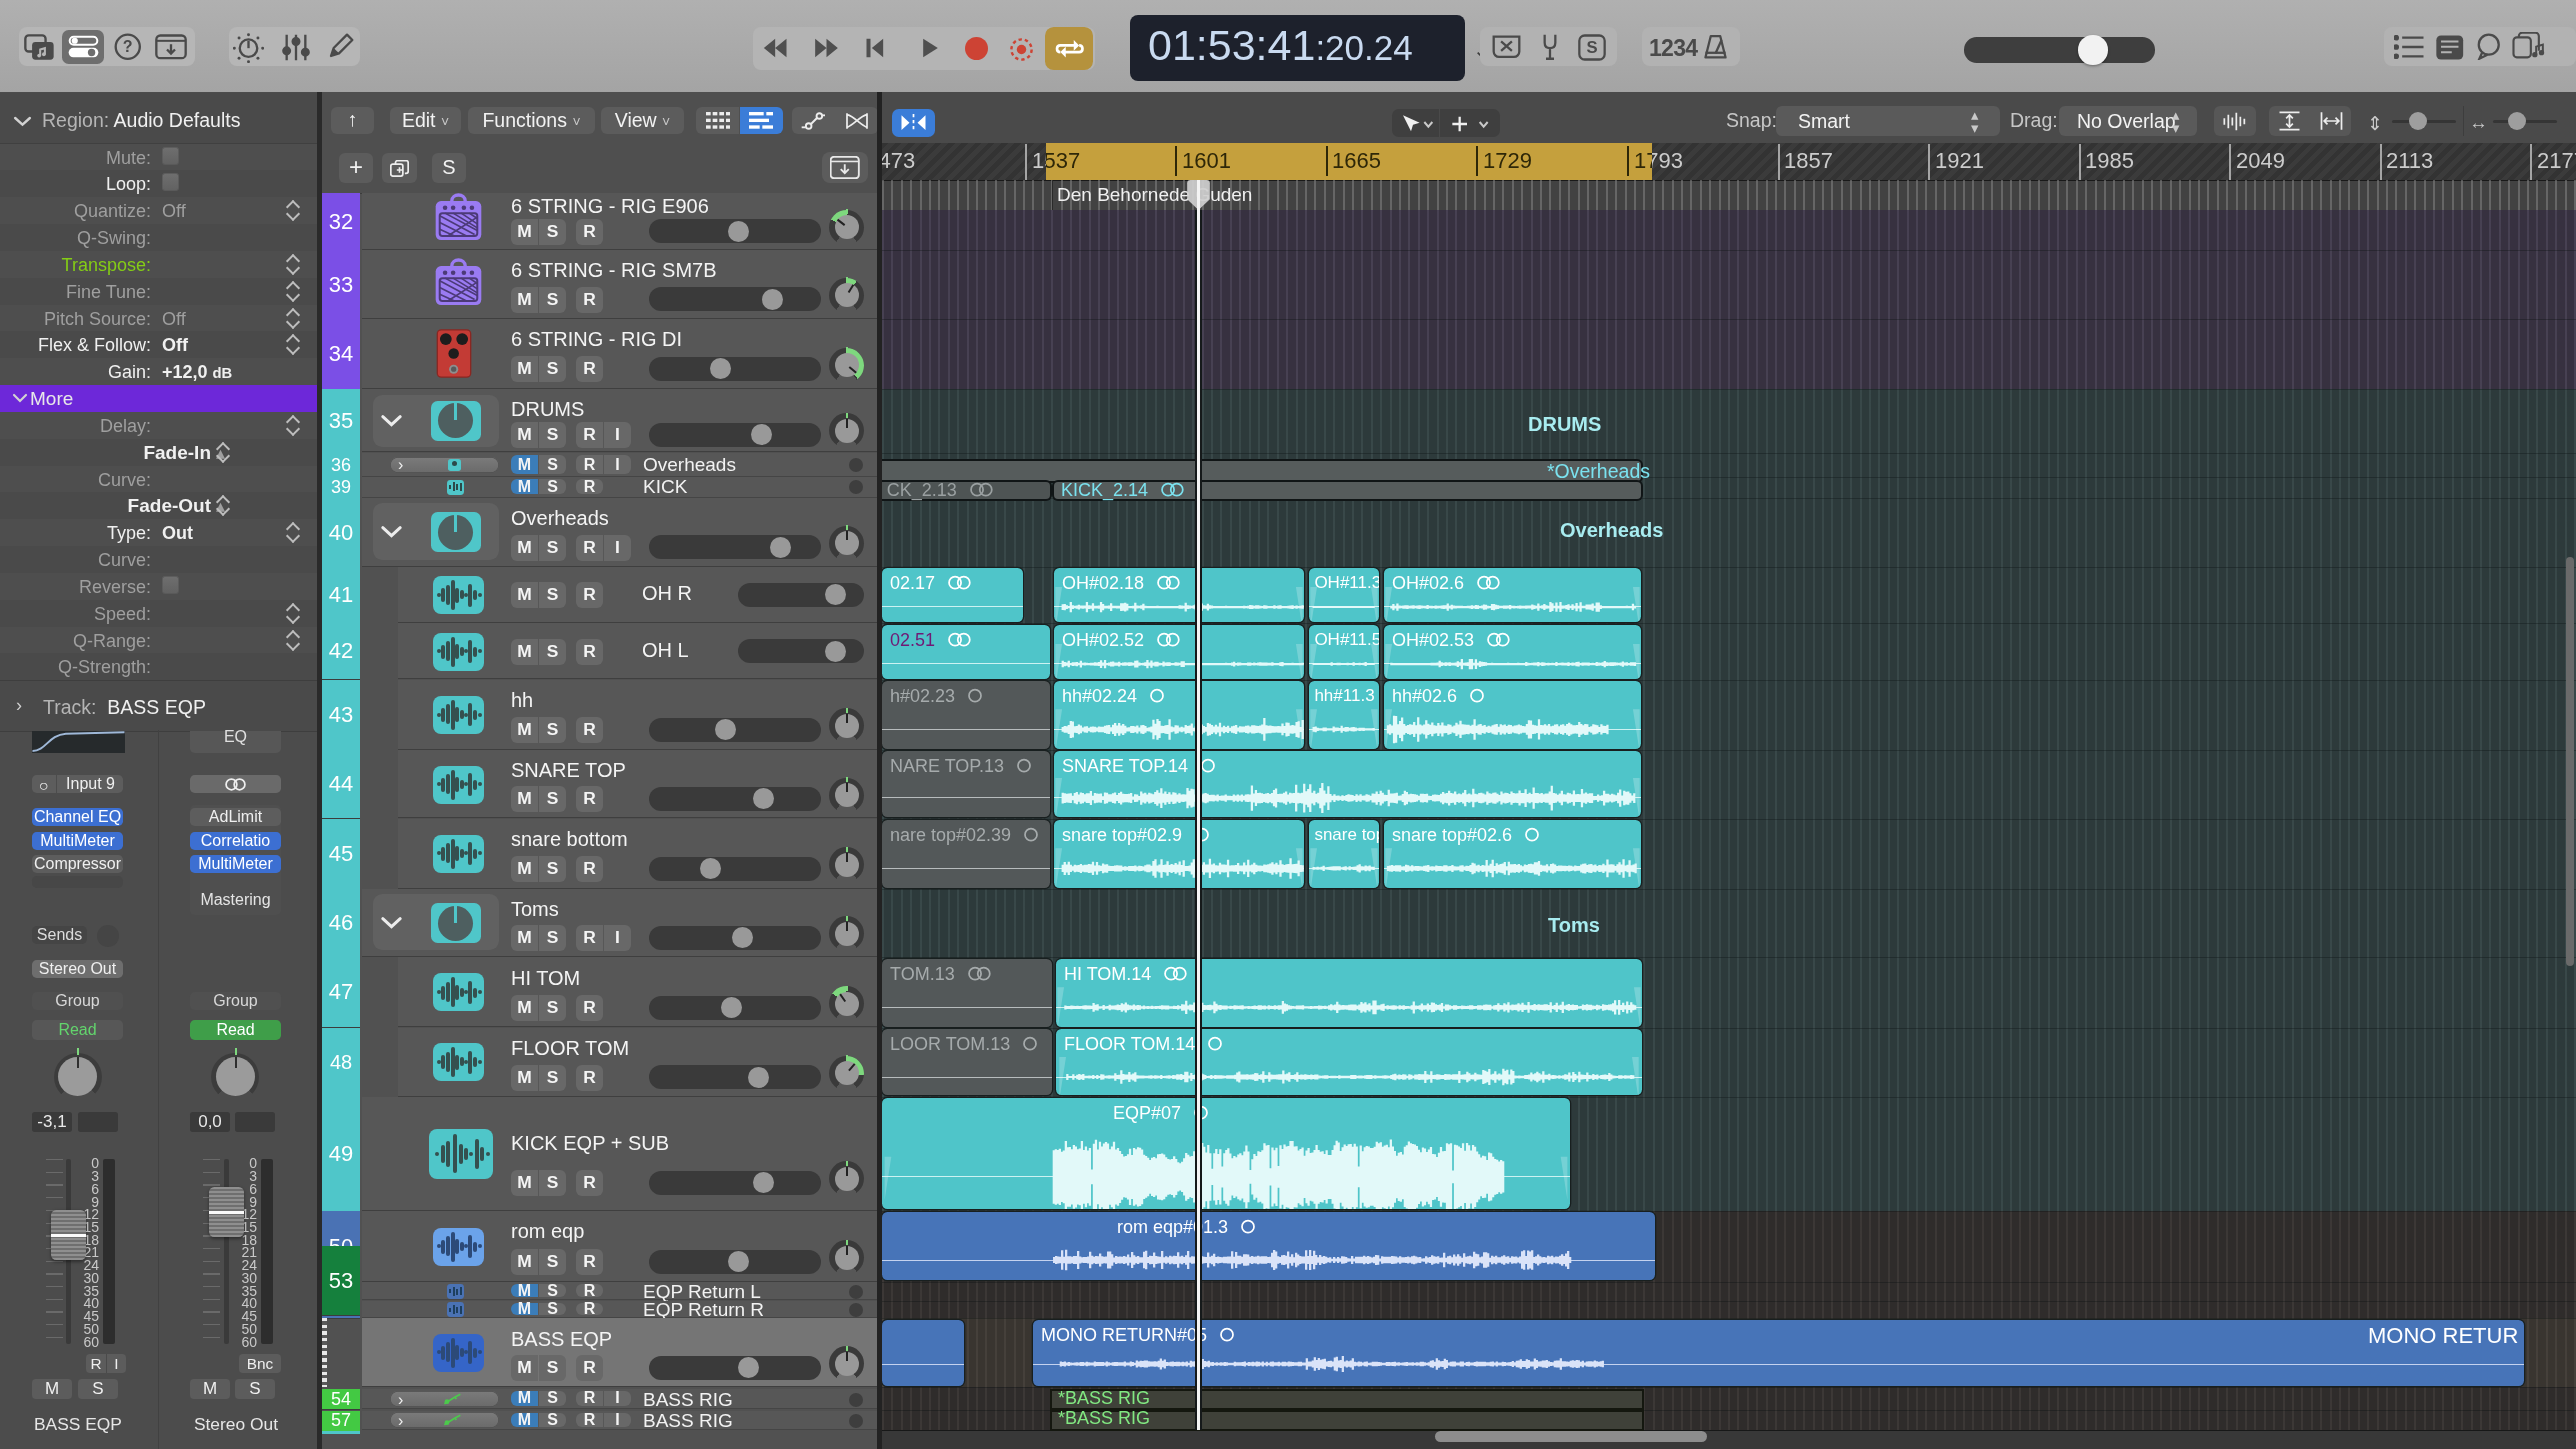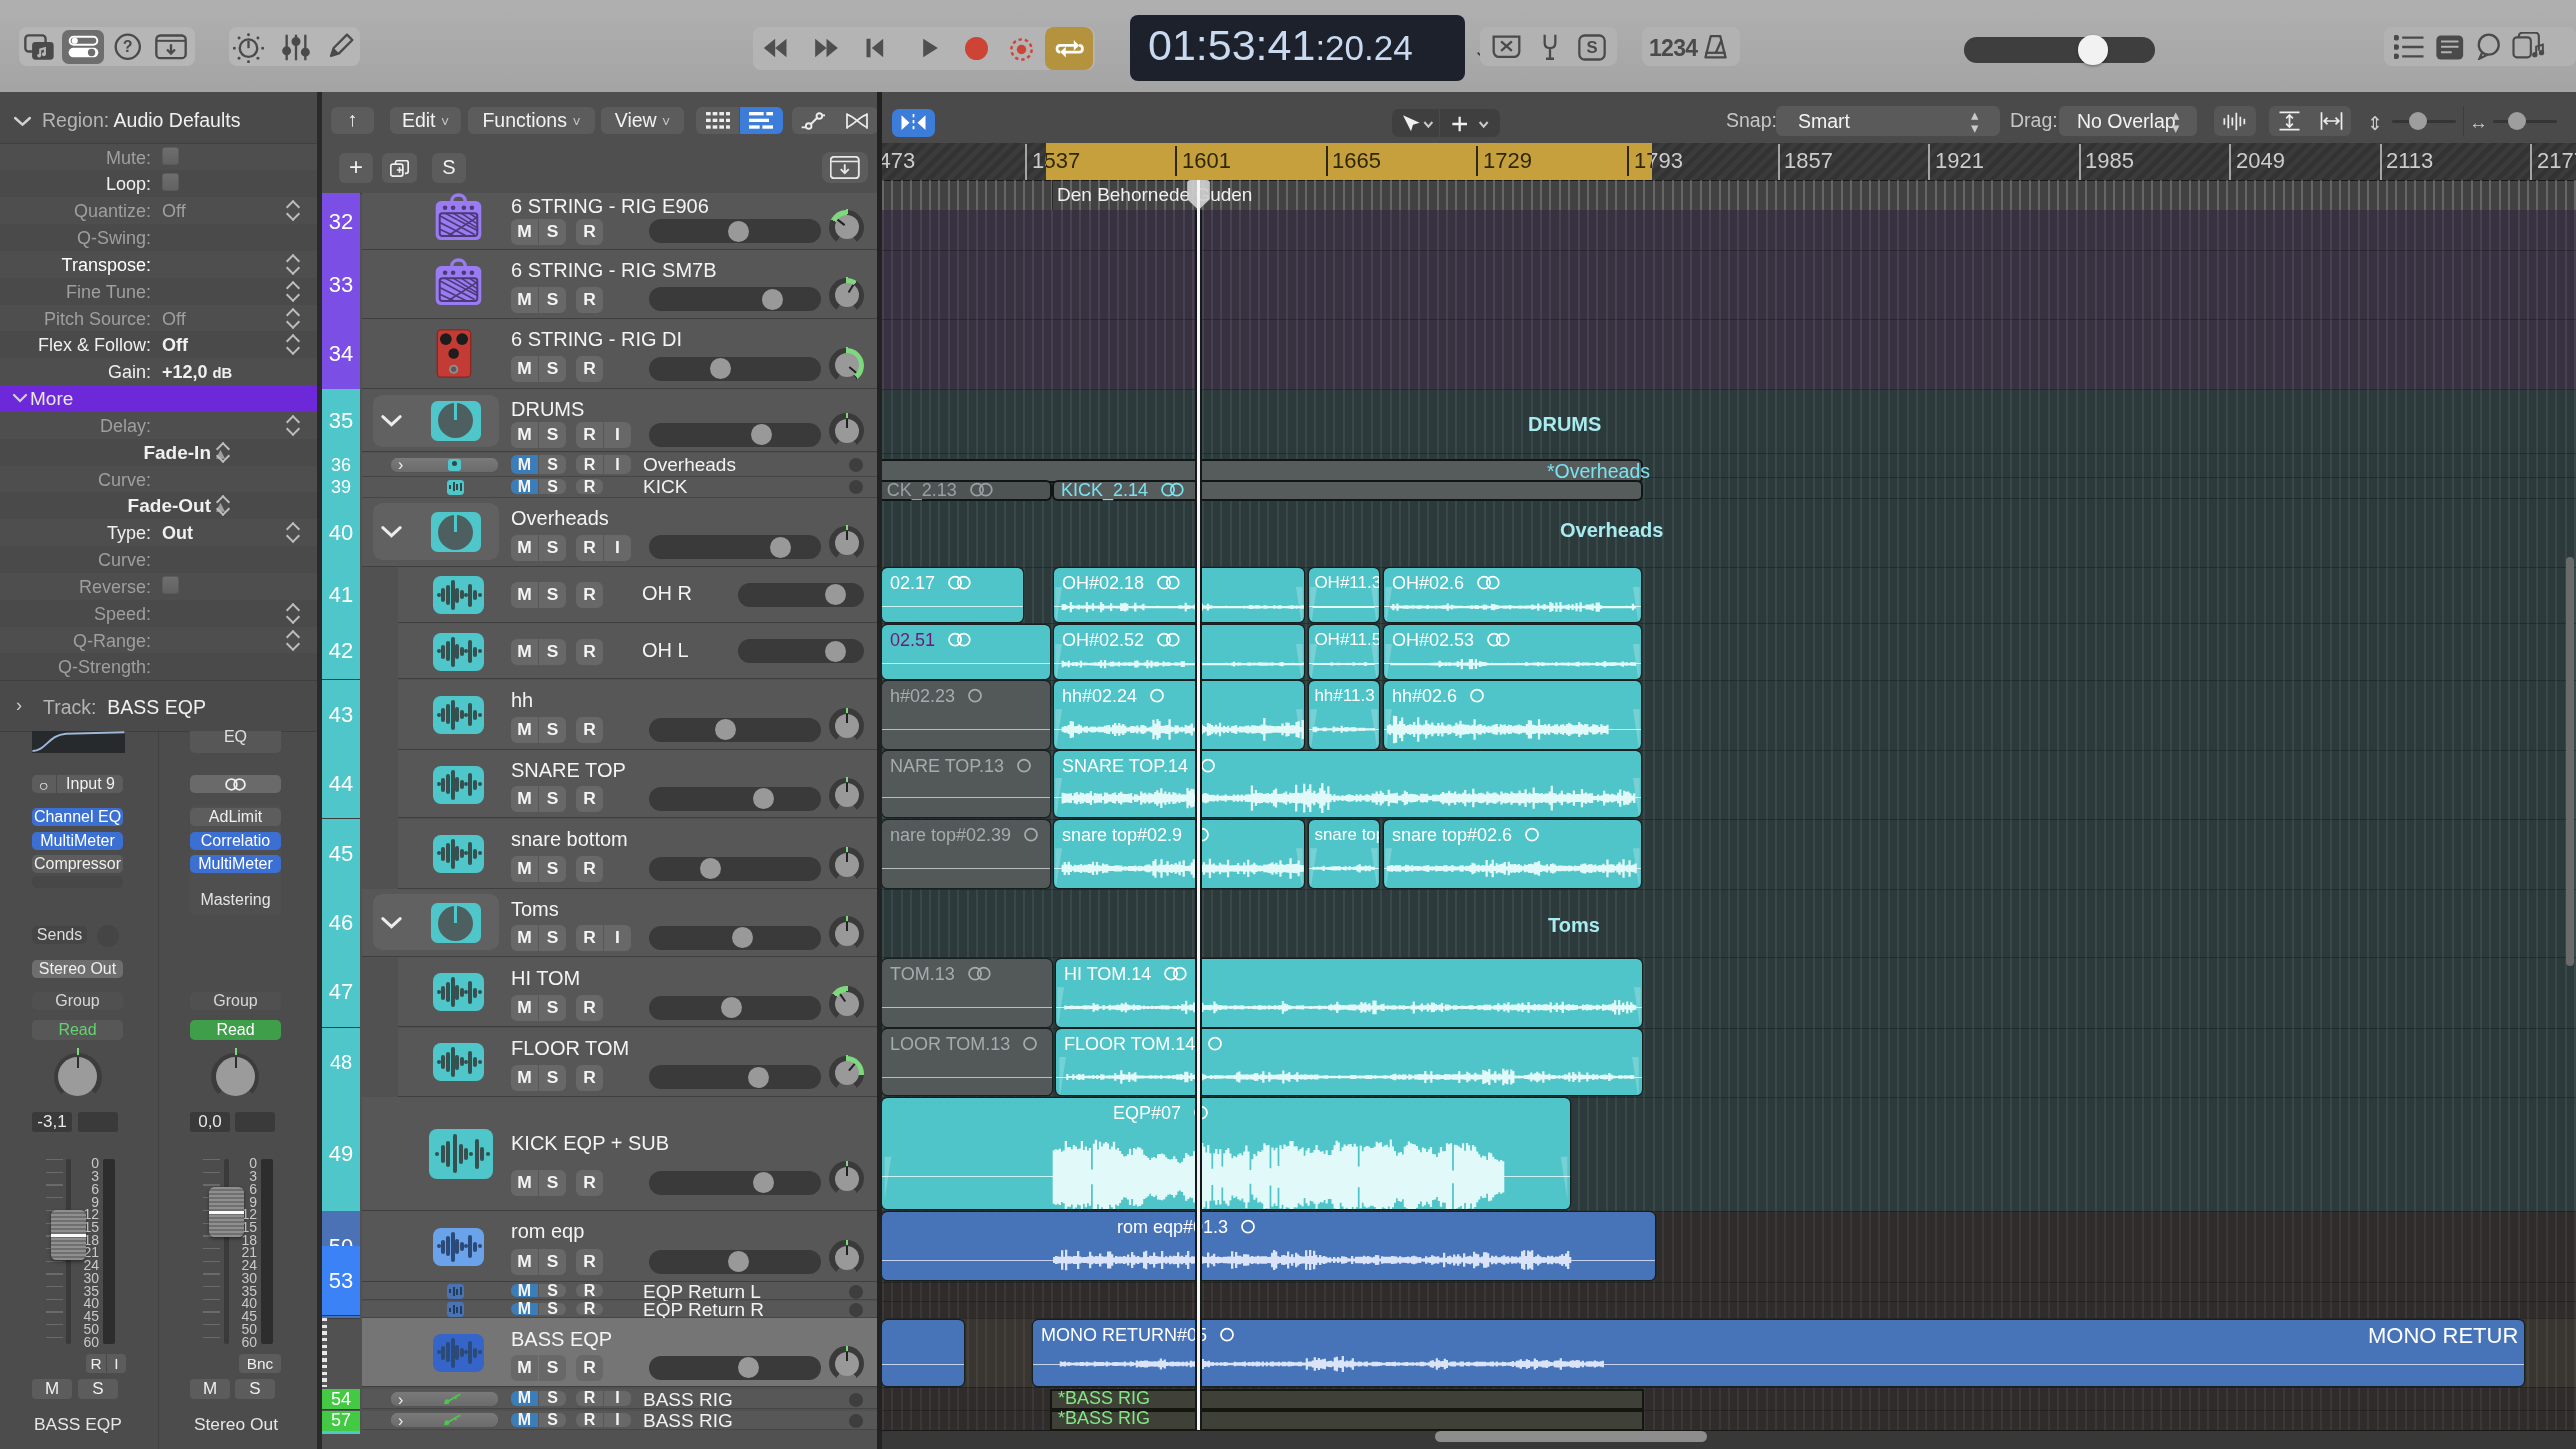--- a/index.html
+++ b/index.html
@@ -170,21 +170,21 @@
     </div>
     <div class="ins-row" style="top:105px;background:#4e4e4e">
       <div class="lab" style="color:#9f9f9f">Quantize:</div>
       <div class="val" style="color:#9f9f9f;font-weight:400">Off</div>
       <div class="stp"></div>
     </div>
     <div class="ins-row" style="top:132px;background:#4a4a4a">
       <div class="lab" style="color:#9f9f9f">Q-Swing:</div>
     </div>
     <div class="ins-row" style="top:159px;background:#4e4e4e">
-      <div class="lab" style="color:#ffffff">Transpose:</div>
+      <div class="lab" style="color:#84cc16">Transpose:</div>
       <div class="stp"></div>
     </div>
     <div class="ins-row" style="top:186px;background:#4a4a4a">
       <div class="lab" style="color:#9f9f9f">Fine Tune:</div>
       <div class="stp"></div>
     </div>
     <div class="ins-row" style="top:213px;background:#4e4e4e">
       <div class="lab" style="color:#9f9f9f">Pitch Source:</div>
       <div class="val" style="color:#9f9f9f;font-weight:400">Off</div>
       <div class="stp"></div>
@@ -772,21 +772,21 @@
     <div class="abs" style="left:127px;top:1216px;width:1.7px;height:4px;background:#1d3f5f"></div>
     <div class="abs" style="left:131px;top:1213px;width:1.7px;height:9.4px;background:#1d3f5f"></div>
     <div class="abs" style="left:134px;top:1215px;width:1.7px;height:6px;background:#1d3f5f"></div>
     <div class="abs" style="left:138px;top:1214px;width:1.7px;height:8px;background:#1d3f5f"></div>
     <div class="msr" style="left:189px;top:1211px;width:27px;height:12px;font-size:16px;line-height:12px;border-radius:6px 0 0 6px;background:#3b7db9">M</div>
     <div class="msr" style="left:217px;top:1211px;width:27px;height:12px;font-size:16px;line-height:12px;border-radius:0 6px 6px 0;background:#686868">S</div>
     <div class="msr" style="left:254px;top:1211px;width:27px;height:12px;font-size:16px;line-height:12px;border-radius:6px;background:#686868">R</div>
     <div class="thinlab" style="left:321px;top:1207px">EQP Return R</div>
     <div class="abs" style="left:527px;top:1211px;width:14px;height:14px;border-radius:50%;background:#3e3e3e"></div>
     <div class="abs" style="left:40px;top:1226px;width:519px;height:68px;background:#757575;border-bottom:1.3px solid #3f3f3f"></div>
-    <div class="tnum" style="top:1154px;height:69px;background:#3b82f6;font-size:22px;line-height:69px;border-bottom:1.3px solid #3c3c3c">53</div>
+    <div class="tnum" style="top:1154px;height:69px;background:#15803d;font-size:22px;line-height:69px;border-bottom:1.3px solid #3c3c3c">53</div>
     <div class="abs" style="left:111px;top:1242px;width:51px;height:38px;border-radius:8px;background:#3565c8"></div>
     <div class="abs" style="left:115px;top:1258px;width:4px;height:4px;border-radius:2px;background:#2c4a78"></div>
     <div class="abs" style="left:119px;top:1254px;width:4px;height:14px;border-radius:2px;background:#2c4a78"></div>
     <div class="abs" style="left:124px;top:1250px;width:4px;height:20px;border-radius:2px;background:#2c4a78"></div>
     <div class="abs" style="left:129px;top:1246px;width:4px;height:29.5px;border-radius:2px;background:#2c4a78"></div>
     <div class="abs" style="left:133px;top:1253px;width:4px;height:15.4px;border-radius:2px;background:#2c4a78"></div>
     <div class="abs" style="left:138px;top:1256px;width:4px;height:9.4px;border-radius:2px;background:#2c4a78"></div>
     <div class="abs" style="left:142px;top:1258px;width:4px;height:4px;border-radius:2px;background:#2c4a78"></div>
     <div class="abs" style="left:146px;top:1249px;width:4px;height:23px;border-radius:2px;background:#2c4a78"></div>
     <div class="abs" style="left:151px;top:1256px;width:4px;height:10px;border-radius:2px;background:#2c4a78"></div>

